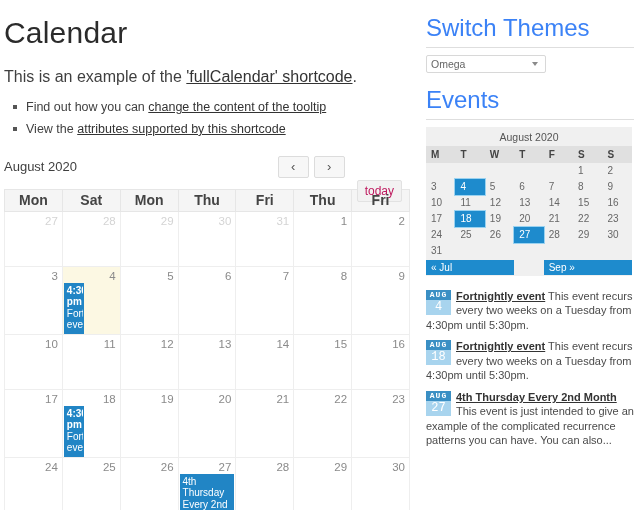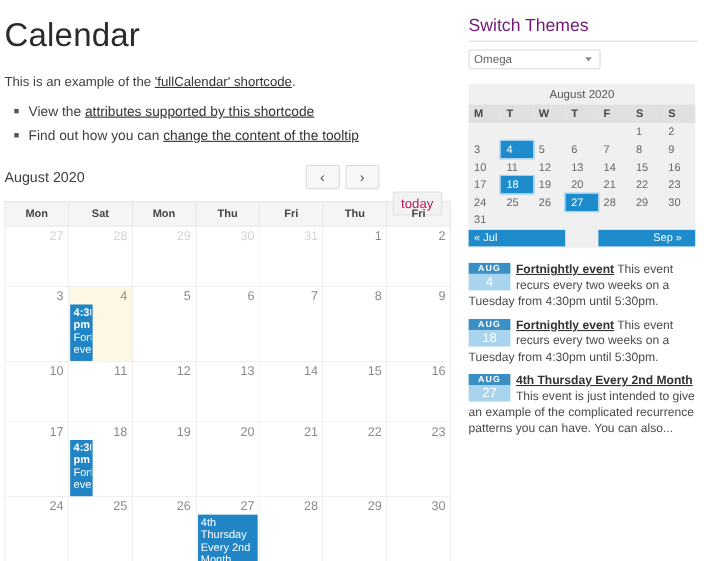--- a/index.html
+++ b/index.html
@@ -11,21 +11,21 @@
     -webkit-font-smoothing:antialiased;
   }
   .page{position:relative;width:640px;height:510px;display:flex;}
 
   
   .main-col{width:418px;box-sizing:border-box;padding:10px 12px 12px 4px;}
   .page-title{
     font-size:30px;font-weight:400;color:#2b2b2b;
     margin:6px 0 10px 0;line-height:1.1;letter-spacing:.2px;
   }
-  .intro{font-size:12px;color:#3f3f3f;margin:16px 0 8px 0;line-height:1.5;}
+  .intro{font-size:16px;color:#3f3f3f;margin:16px 0 8px 0;line-height:1.5;}
   .lnk{color:#333;text-decoration:underline;}
   ul.bullets{margin:4px 0 12px 0;padding-left:22px;list-style:none;}
   ul.bullets li{position:relative;font-size:12.5px;line-height:1.75;color:#3f3f3f;}
   ul.bullets li:before{
     content:"";position:absolute;left:-13px;top:8px;
     width:4px;height:4px;background:#555;
   }
 
   
   .fc-toolbar{display:flex;align-items:center;justify-content:space-between;
@@ -40,21 +40,21 @@
   }
   .fc-btn.today{background:#f2f2f2;color:#be185d;border-color:#e2e2e2;
     margin-left:7px;cursor:default;margin-top:48px;}
   .fc-arrow{font-size:13px;}
 
   
   .fc-grid{border:1px solid #e6e6e6;border-top:1px solid #e0e0e0;
     border-collapse:collapse;width:406px;table-layout:fixed;}
   .fc-grid th{
     background:#f5f5f5;border:1px solid #e6e6e6;
-    font-size:10px;font-weight:bold;color:#444;
+    font-size:14px;font-weight:bold;color:#444;
     height:19px;text-align:center;padding:1px 0;
   }
   .fc-grid td{
     border:1px solid #eeeeee;vertical-align:top;height:54px;
     padding:0;position:relative;background:#fff;
   }
   .daynum{display:block;text-align:right;font-size:11.5px;color:#8a8a8a;
     padding:2px 4px 0 0;line-height:14px;}
   td.other .daynum{color:#d4d4d4;}
   td.today-cell{background:#fcf8e3;}
@@ -65,21 +65,21 @@
     box-sizing:border-box;overflow:hidden;cursor:pointer;
   }
   .evt .t{font-weight:bold;display:block;}
   .evt .n{display:block;}
   .evt.wide{margin-right:1px;}
 
   
   .side-col{width:222px;box-sizing:border-box;padding:14px 6px 0 8px;}
   .widget{margin-bottom:13px;}
   .widget-title{
-    font-size:16px;font-weight:400;color:#701a75;
+    font-size:24px;font-weight:400;color:#3b82f6;
     margin:0 0 7px 0;padding-bottom:4px;border-bottom:1px solid #dedede;
     line-height:1.2;
   }
   .theme-select{
     box-sizing:border-box;width:120px;height:18px;
     border:1px solid #d8d8d8;background:#fff;border-radius:2px;
     font-family:"Liberation Sans",sans-serif;font-size:10.5px;color:#666;
     padding:0 4px;cursor:pointer;
     -webkit-appearance:none;appearance:none;
   }
@@ -96,28 +96,28 @@
   .mini th{background:#e0e0e0;font-size:10px;font-weight:bold;color:#444;
     height:15px;text-align:left;padding:1px 0 1px 5px;}
   .mini td{font-size:10px;color:#666;height:14px;padding:1px 0 1px 5px;
     text-align:left;background:#f0f0f0;}
   .mini td.has-evt{background:#1e8bcd;color:#fff;outline:1px solid #9ad2f0;}
   .mini td.empty{background:#f0f0f0;}
   .mini .nav{height:17px;padding:0;}
   .mini .nav a{display:block;background:#1e8bcd;color:#fff;font-size:10px;
     padding:2px 12px 2px 5px;text-decoration:none;cursor:pointer;}
   .mini .nav.blank{background:#f0f0f0;}
-  .mini .nav.right a{text-align:right;}
+  .mini .nav.right a{text-align:left;}
 
   
   .ev-list{margin:2px 0 0 0;padding:0;list-style:none;}
   .ev-item{position:relative;margin-bottom:7px;font-size:11px;
     line-height:14.5px;color:#4a4a4a;}
-  .ev-badge{float:left;width:38px;margin:1px 5px 0 0;text-align:center;
-    font-family:Liberation Sans, sans-serif;}
+  .ev-badge{float:left;width:25px;margin:1px 5px 0 0;text-align:center;
+    font-family:Liberation Mono, monospace;}
   .ev-badge .m{display:block;background:#3a8fc4;color:#fff;font-size:8px;
     font-weight:bold;letter-spacing:1px;line-height:10px;height:10px;}
   .ev-badge .d{display:block;background:#a8d4ee;color:#fff;font-size:12px;
     line-height:15px;height:15px;}
   .ev-link{color:#333;text-decoration:underline;font-weight:bold;}
 </style>
 </head>
 <body>
 
 <div class="page">
@@ -125,24 +125,24 @@
   <div class="main-col">
 
     <h1 class="page-title">Calendar</h1>
 
     <p class="intro">
       <span>This is an example of the </span><a class="lnk" href="#">'fullCalendar' shortcode</a><span>.</span>
     </p>
 
     <ul class="bullets">
       <li>
-        <span>View the </span><a class="lnk" href="#">attributes supported by this shortcode</a>
+        <span>Find out how you can </span><a class="lnk" href="#">change the content of the tooltip</a>
       </li>
       <li>
-        <span>Find out how you can </span><a class="lnk" href="#">change the content of the tooltip</a>
+        <span>View the </span><a class="lnk" href="#">attributes supported by this shortcode</a>
       </li>
     </ul>
 
     <div class="fc-toolbar">
       <div class="fc-title">August 2020</div>
       <div class="fc-btn-group">
         <button class="fc-btn fc-arrow">‹</button>
         <button class="fc-btn fc-arrow">›</button>
         <button class="fc-btn today">today</button>
       </div>
@@ -295,20 +295,21 @@
   <div class="side-col">
 
     <div class="widget">
       <div class="widget-title">Switch Themes</div>
       <span class="select-wrap">
         <select class="theme-select" id="theme-select"><option value="Omega">Omega</option></select>
       </span>
     </div>
 
     <div class="widget">
+      <div class="widget-title">Events</div>
       <table class="mini">
         <caption>August 2020</caption>
         <thead>
             <tr id="mini-head">
               <th>M</th>
               <th>T</th>
               <th>W</th>
               <th>T</th>
               <th>F</th>
               <th>S</th>

